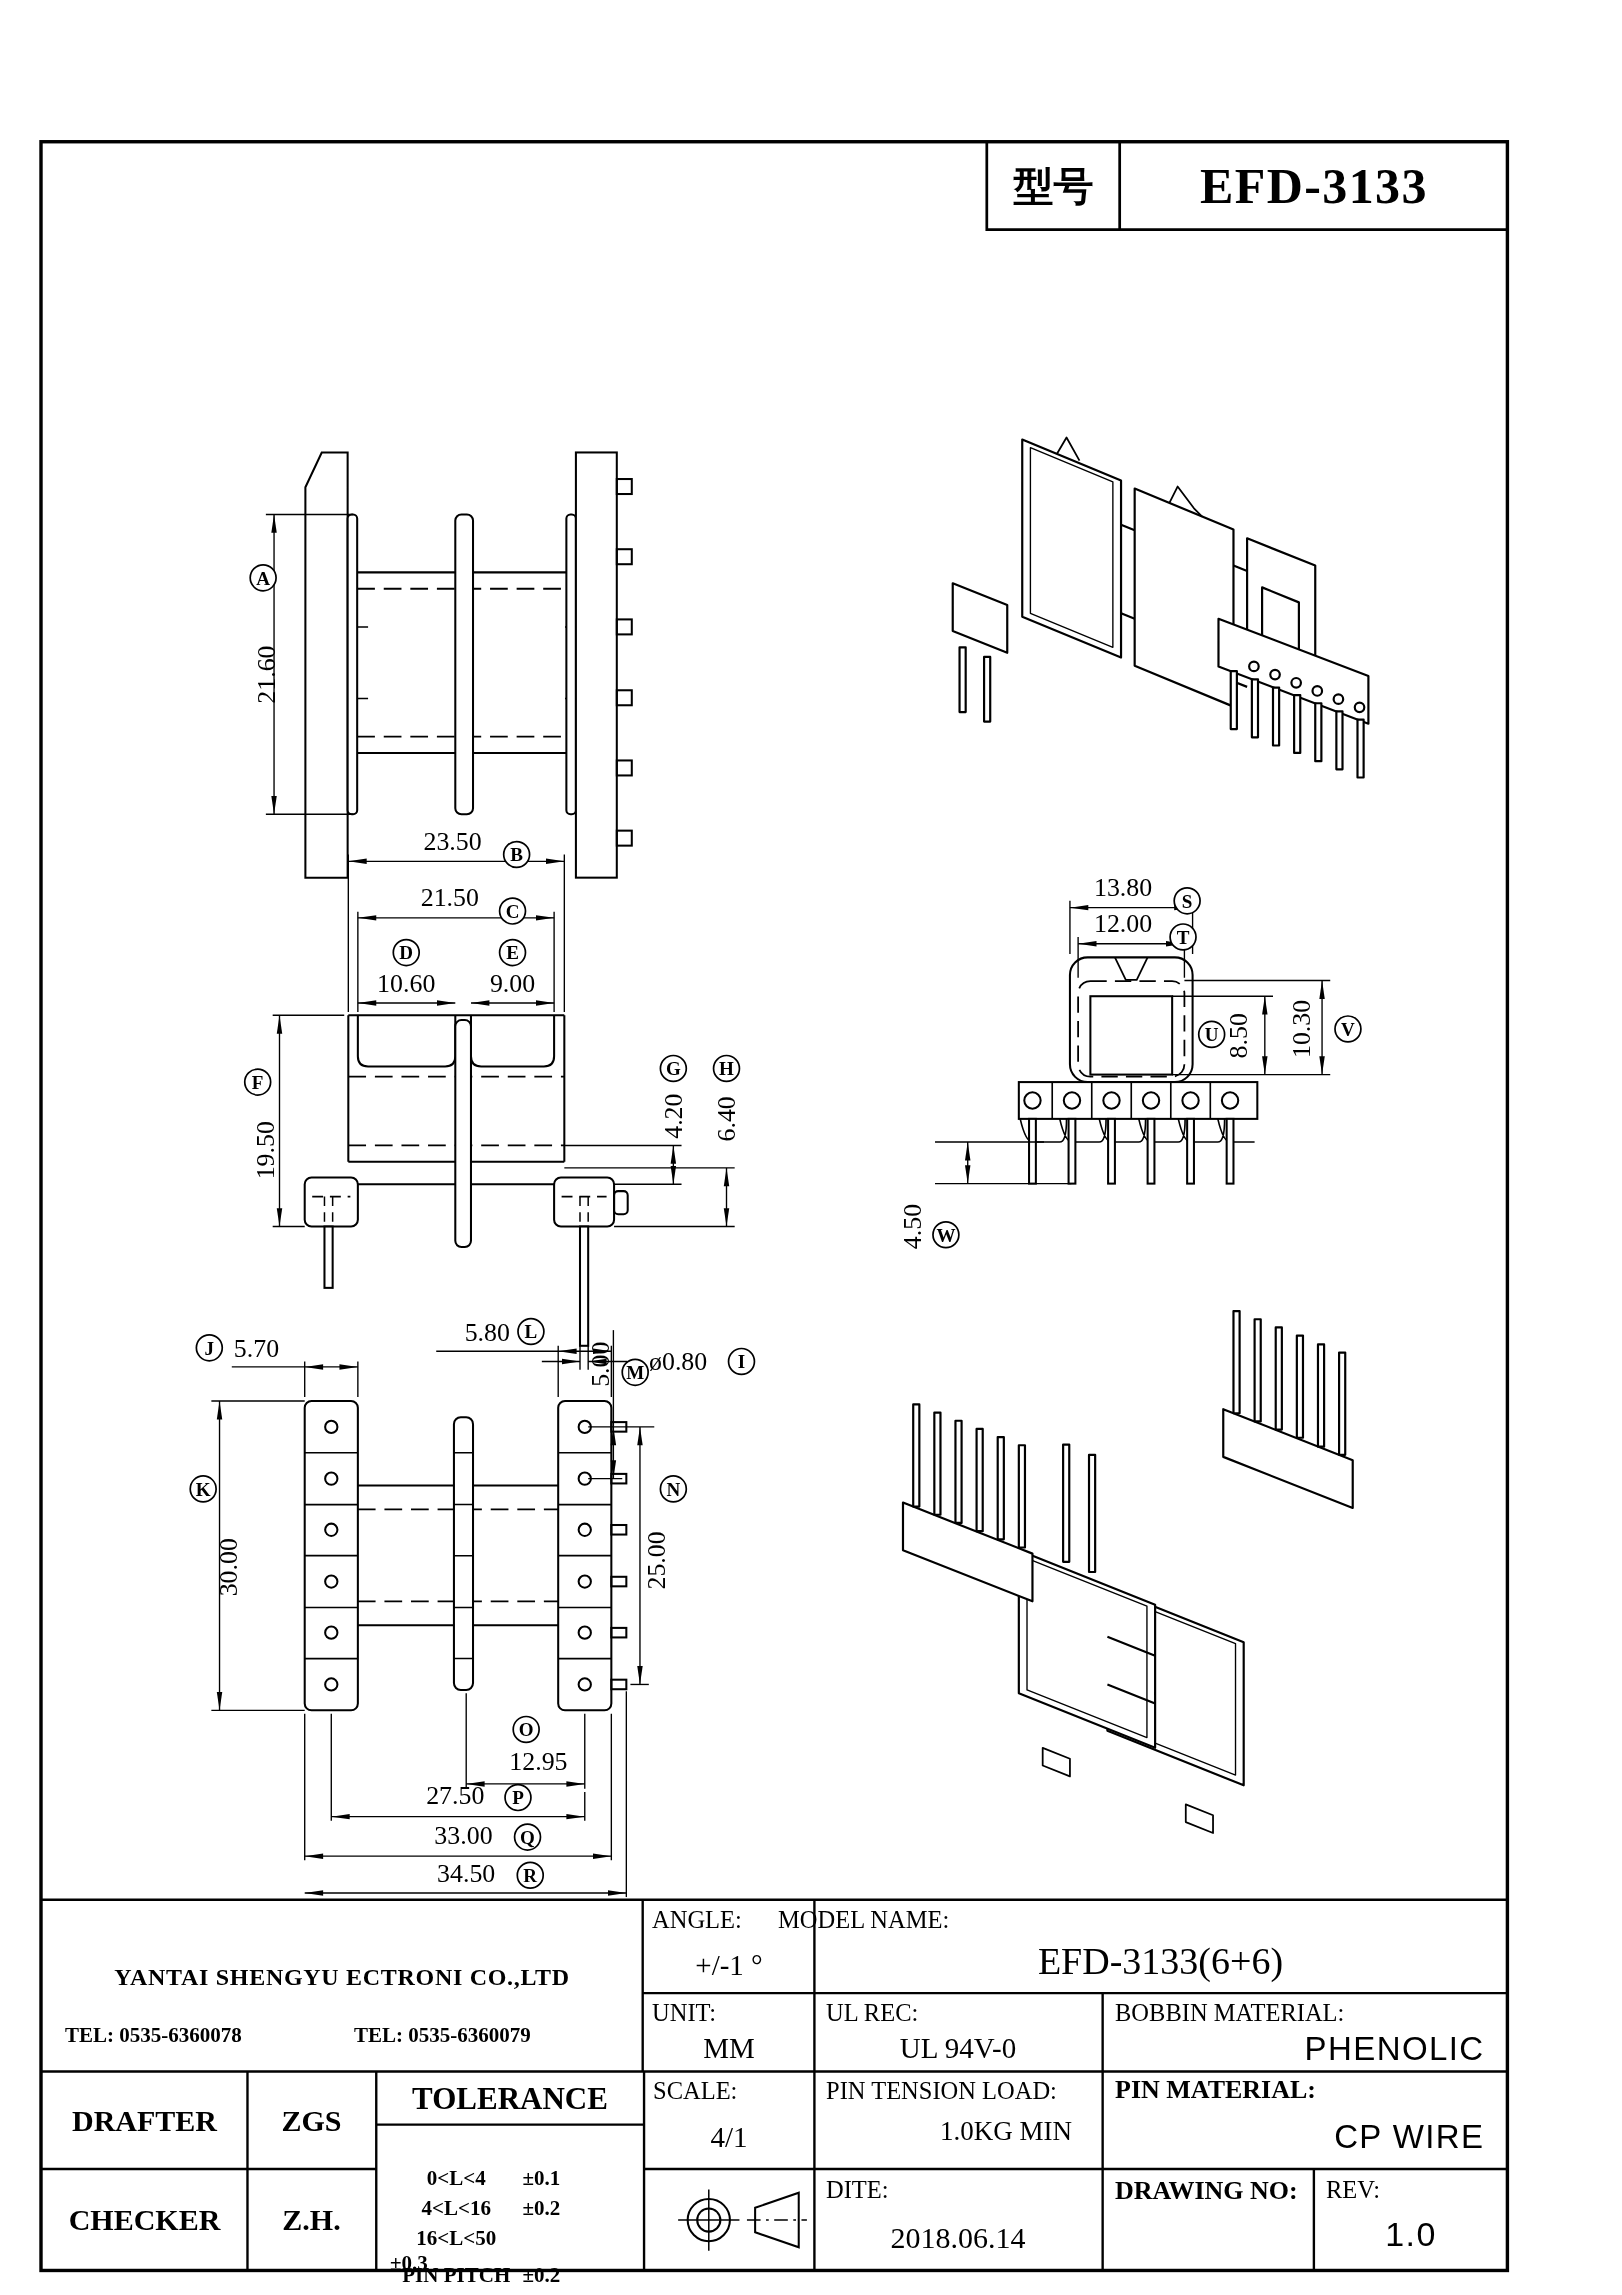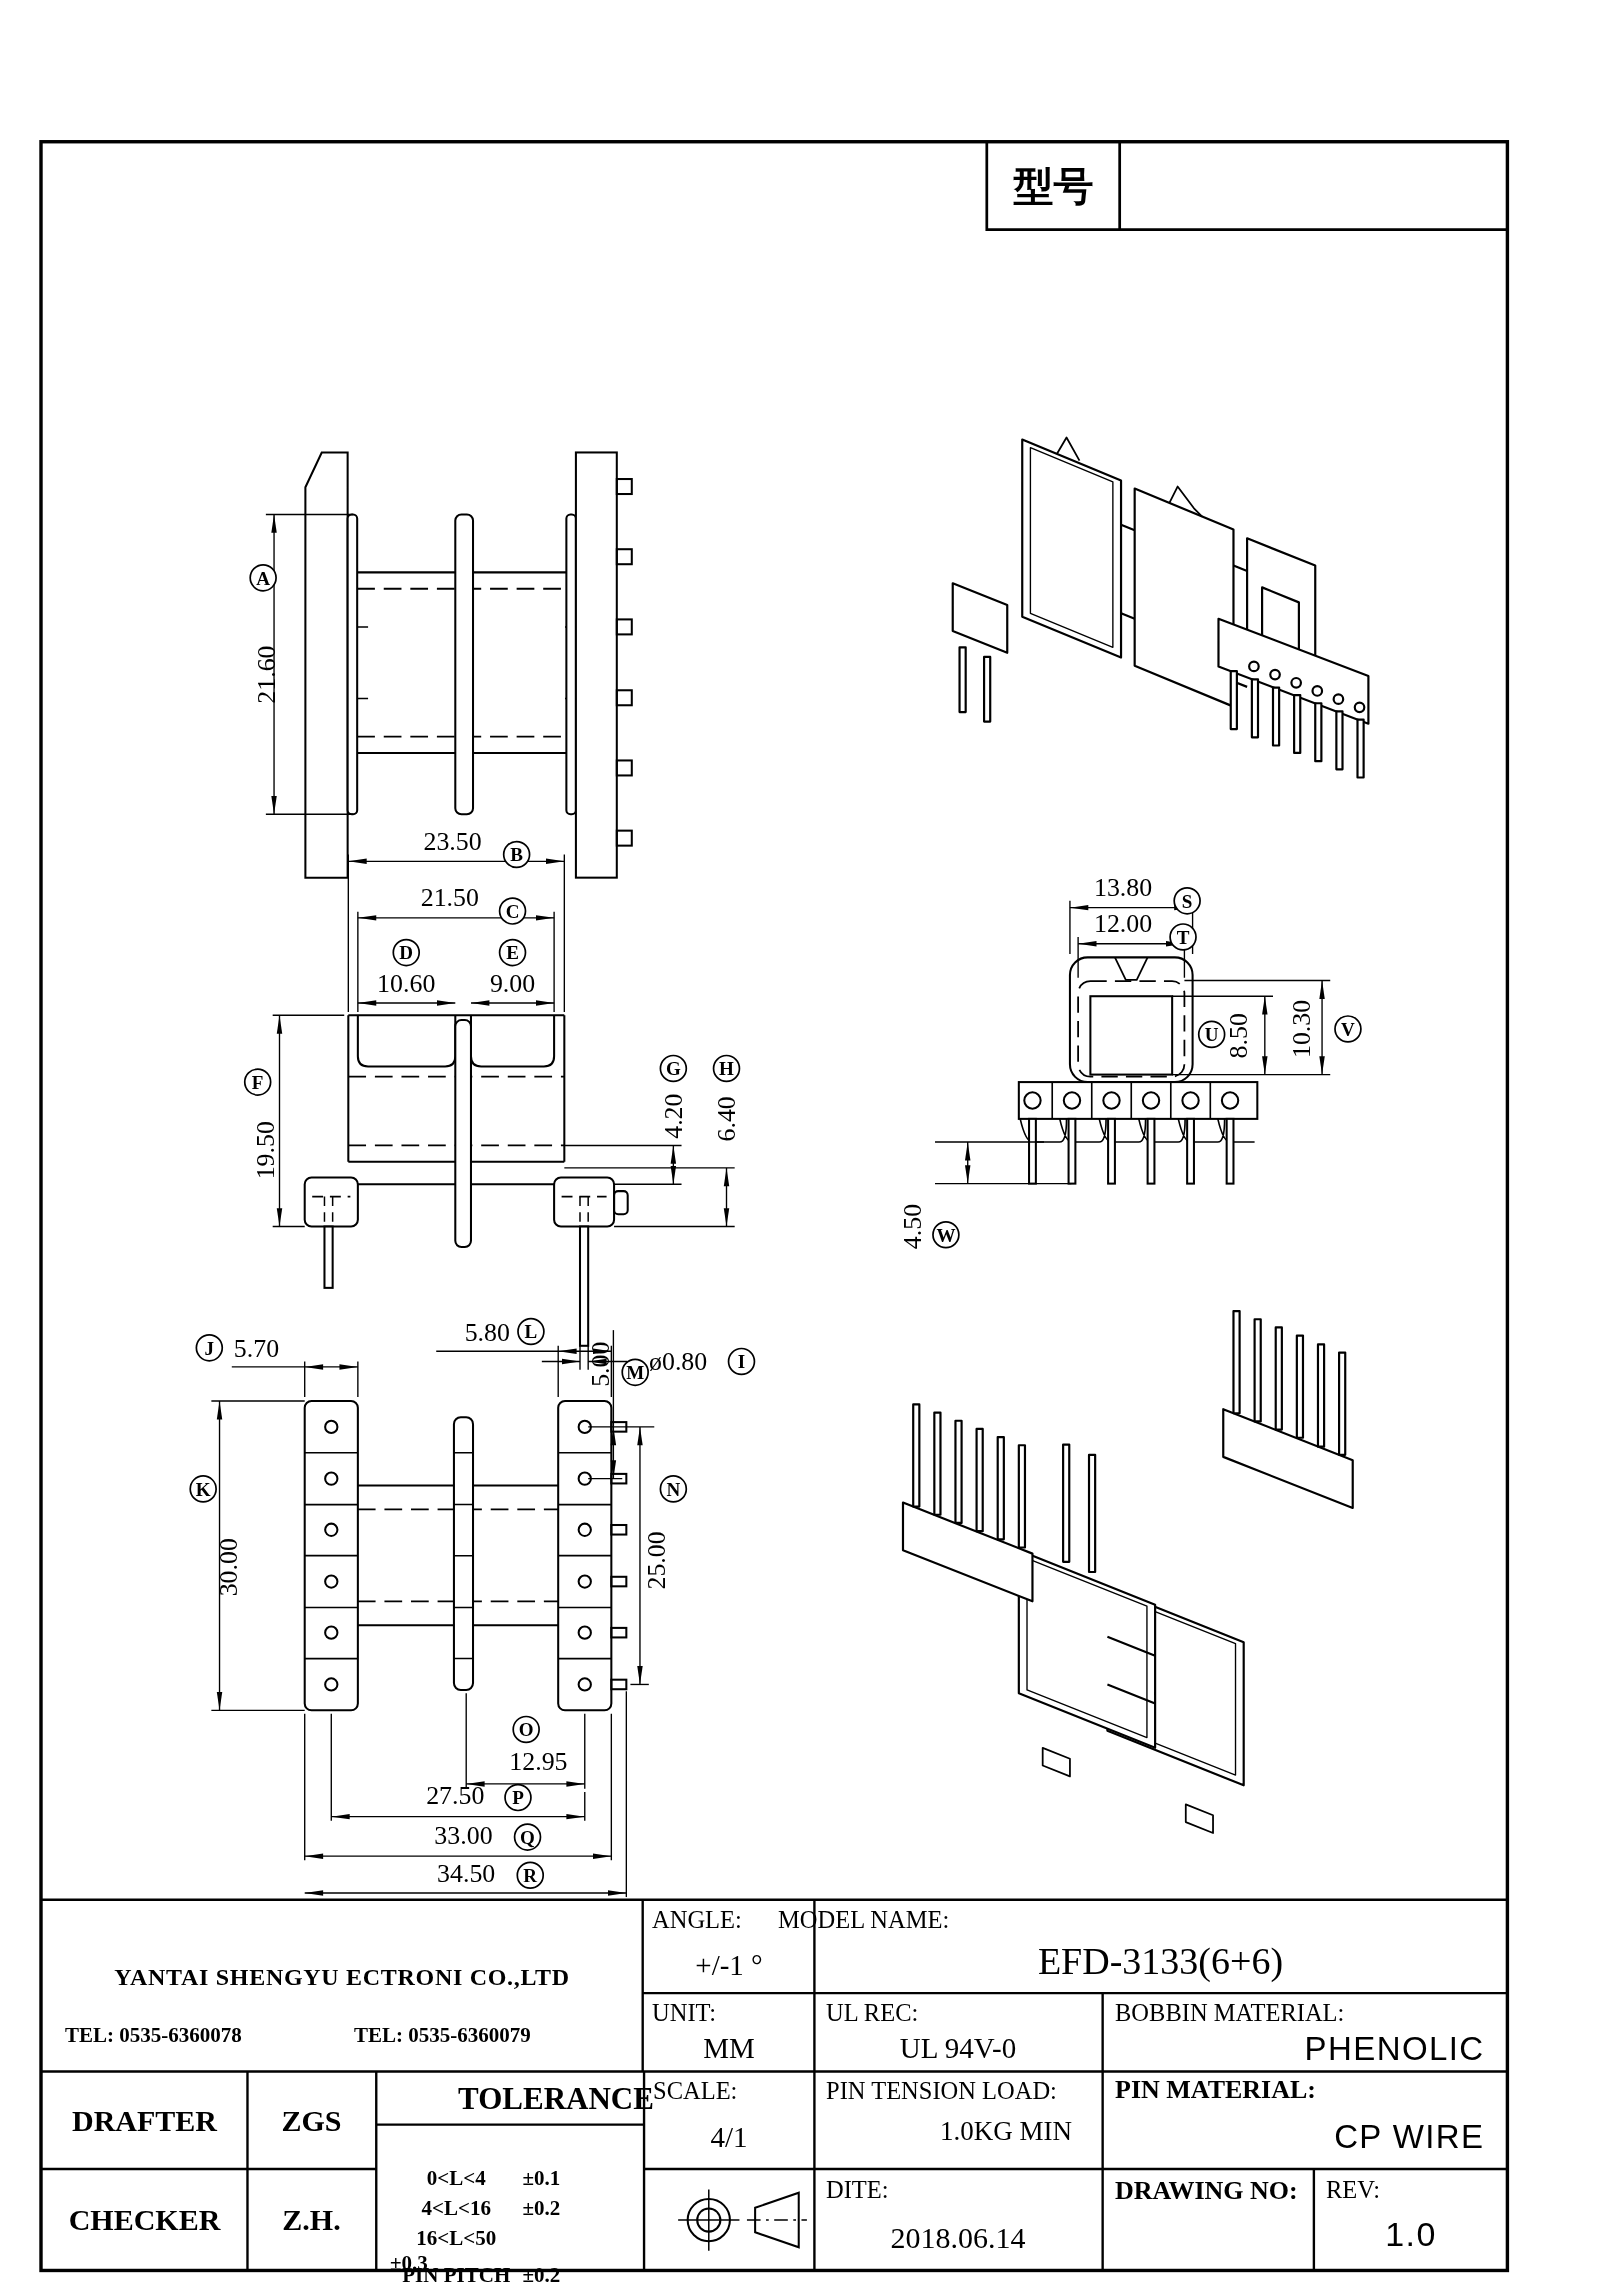--- a/index.html
+++ b/index.html
@@ -342,20 +342,23 @@
     <rect x="1433" y="2097" width="9" height="150" fill="#fff"></rect>
     <rect x="1464" y="2109" width="9" height="150" fill="#fff"></rect>
     <rect x="1495" y="2121" width="9" height="150" fill="#fff"></rect>
     <path d="M1530,2565 l40,16 v26 l-40,-16 Z M1740,2648 l40,16 v26 l-40,-16 Z" stroke-width="2.6"></path>
   </g>
 </svg>
 
 <div class="abs cellcenter" style="left:987px;top:142px;width:133px;height:88px;font-size:40px;font-weight:bold;">
   <span>型号</span>
 </div>
+<div class="abs cellcenter" style="left:1120px;top:142px;width:388px;height:88px;font-size:50px;font-weight:bold;letter-spacing:1.4px;">
+  <span>EFD-3133</span>
+</div>
 
 <div class="abs cellcenter" style="left:41px;top:1962px;width:602px;height:31px;font-size:24px;font-weight:bold;letter-spacing:0.7px;">
   <span>YANTAI SHENGYU ECTRONI CO.,LTD</span>
 </div>
 <div class="abs" style="left:65px;top:2023px;font-size:21px;font-weight:bold;">
   <span>TEL: 0535-6360078</span>
 </div>
 <div class="abs" style="left:354px;top:2023px;font-size:21px;font-weight:bold;">
   <span>TEL: 0535-6360079</span>
 </div>
@@ -395,21 +398,21 @@
 <div class="abs cellcenter lblb" style="left:247px;top:2072px;width:129px;height:97px;font-size:30px;">
   <span>ZGS</span>
     </div>
 <div class="abs cellcenter lblb" style="left:41px;top:2169px;width:207px;height:102px;font-size:30px;">
   <span>CHECKER</span>
     </div>
 <div class="abs cellcenter lblb" style="left:247px;top:2169px;width:129px;height:102px;font-size:30px;">
   <span>Z.H.</span>
     </div>
 
-<div class="abs cellcenter" style="left:376px;top:2072px;width:268px;height:53px;font-size:31px;font-weight:bold;padding-left:46px;">
+<div class="abs cellcenter" style="left:376px;top:2072px;width:268px;height:53px;font-size:31px;font-weight:bold;">
   <span>TOLERANCE</span>
     </div>
 <div class="abs" style="left:390px;top:2132px;width:241px;font-size:21px;font-weight:bold;">
   <div style="display:flex;height:30px;margin-top:34px;">
     <span style="width:55%;text-align:center;">0&lt;L&lt;4</span>
     <span>±0.1</span>
       </div>
   <div style="display:flex;height:30px;">
     <span style="width:55%;text-align:center;">4&lt;L&lt;16</span>
     <span>±0.2</span>

